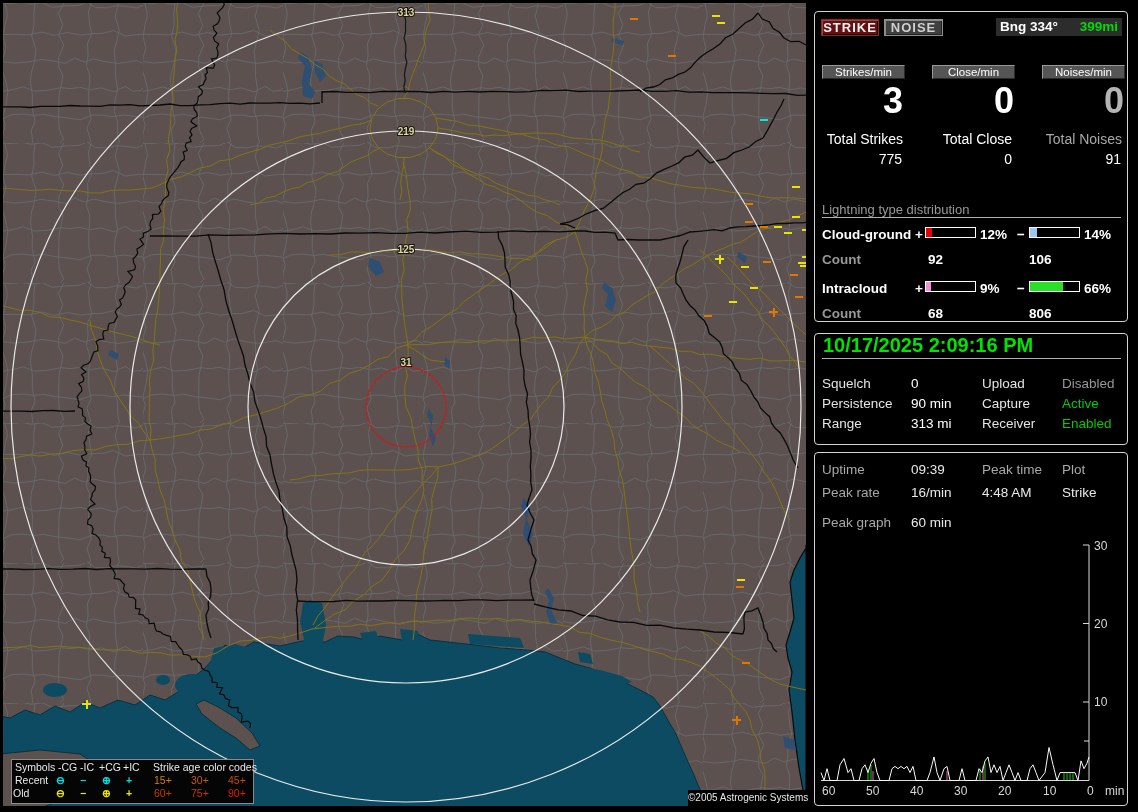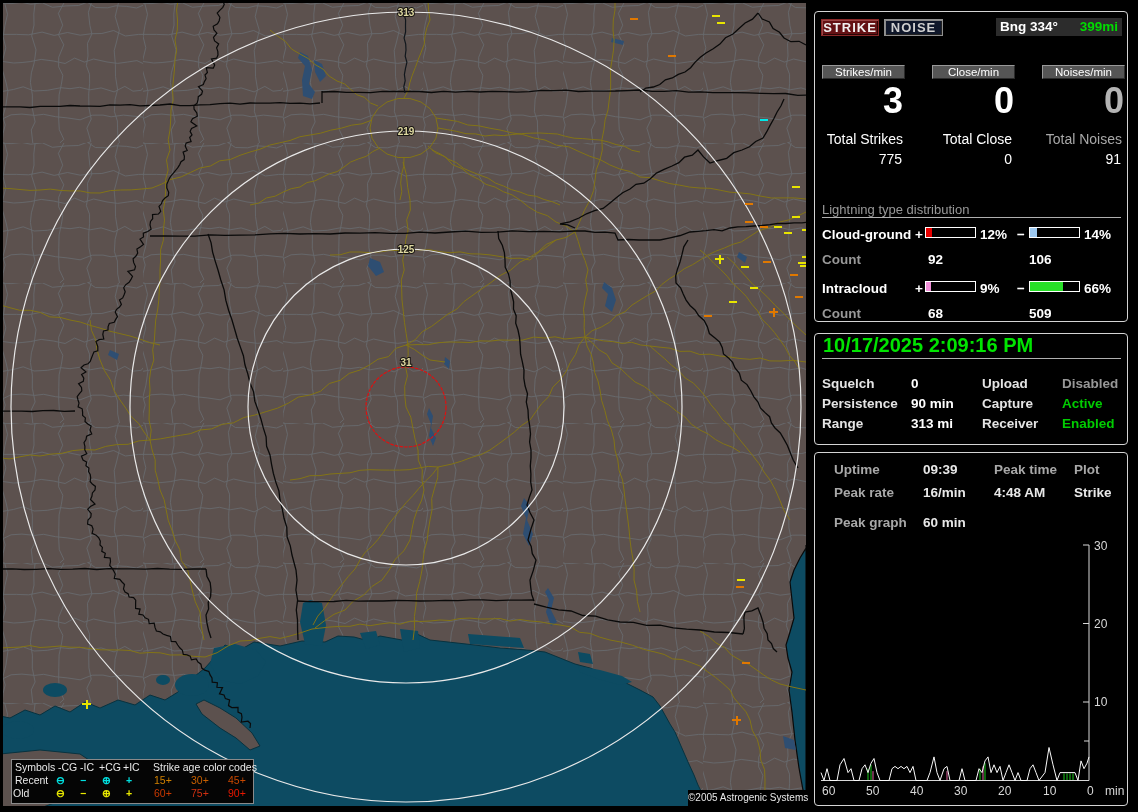--- a/index.html
+++ b/index.html
@@ -12,21 +12,21 @@
 .a15 { color:#d08000; } .a30 { color:#c86000; } .a45 { color:#c84800; }
 .a60 { color:#c83800; } .a75 { color:#d03010; } .a90 { color:#e81800; }
 #copyr { position:absolute; left:688px; top:790px; width:118px; height:16px; background:#000;
   color:#e8e8e8; font-size:10px; white-space:nowrap; text-align:center; line-height:16px; z-index:5;}
 .pbox { position:absolute; left:814px; width:314px; border:1px solid #d4d4d4; border-radius:4px;
   background:#000; }
 .btn { position:absolute; top:7px; height:17px; font-size:13px; font-weight:bold;
   text-align:center; line-height:15px; letter-spacing:1px;}
 .strike { left:6px; width:58px; background:#641114; color:#f0f0f0; border:1px solid #8a2828;
   box-shadow: inset 1px 1px 0 #9a4545, inset -1px -1px 0 #2a0505;}
-.noise { left:69px; width:59px; background:#0f172a; color:#cfcfcf; border:1px solid #909090;
+.noise { left:69px; width:59px; background:#404040; color:#cfcfcf; border:1px solid #909090;
   box-shadow: inset 1px 1px 0 #8a8a8a, inset -1px -1px 0 #222;}
 .bng { position:absolute; top:6px; left:181px; width:126px; height:18px; background:#2c2c2c;
   font-size:13.5px; font-weight:bold; color:#fff; line-height:18px; padding:0 4px;}
 .bng .grn { color:#00dc00; float:right; }
 .mbtn { position:absolute; top:53px; width:83px; height:14px; background:#555;
   border:1px solid #999; border-right-color:#2a2a2a; border-bottom-color:#2a2a2a;
   color:#fff; font-size:11.5px; text-align:center; line-height:12px; }
 .bignum { position:absolute; top:68px; font-size:36px; font-weight:bold; color:#fff; }
 .bignum.gray { color:#b4b4b4; }
 .tlab { position:absolute; top:119px; font-size:14px; color:#fff; }
@@ -35,23 +35,23 @@
 .ltd { position:absolute; top:190px; left:7px; font-size:13px; color:#989898; }
 .hr { position:absolute; left:7px; right:6px; height:1px; background:#b0b0b0; }
 .row { position:absolute; left:0; width:314px; height:16px; }
 .row span { position:absolute; top:0; }
 .bld { font-size:13.5px; font-weight:bold; color:#fff; }
 .gray2 { color:#989898; }
 .bar { width:51px; height:11px; border:1px solid #fff; background:#000; display:inline-block;}
 .bar .fill { display:block; height:9px; }
 .date { position:absolute; top:0px; left:8px; font-size:20px; font-weight:bold; color:#00e400;}
 .cfg { position:absolute; left:0; width:314px; height:17px; font-size:13.5px; color:#e4e4e4;}
-.cfg span { position:absolute;font-weight:bold; }
+.cfg span { position:absolute; }
 .cfg .wh { color:#fff; }
-.cfg.g span { color:#a8a8a8;margin-left:12px; }
+.cfg.g span { color:#a8a8a8; }
 .cfg.g span.wh { color:#e8e8e8; }
 .grn2 { color:#00cc00; }
 </style></head>
 <body>
 <div id="stage">
 <svg width="803" height="803" viewBox="0 0 803 803" style="position:absolute;left:3px;top:3px">
 <defs>
 <pattern id="cty" width="140" height="140" patternUnits="userSpaceOnUse">
 <g fill="none" stroke="#6d7880" stroke-width="0.9">
             <path d="M1.7,0.0 L4.5,11.4 L2.0,22.2 L0.1,33.7 L2.8,44.7 L-0.4,57.5 L-0.5,67.3 L3.2,80.2 L4.9,88.4 L2.9,102.2 L-0.1,113.9 L2.2,122.0 L0.1,130.4 L-0.8,139.8 L1.6,140.0"></path>
@@ -272,21 +272,21 @@
   <span class="bld" style="left:165px">9%</span>
   <span class="bld" style="left:202px">−</span>
   <span class="bar" style="left:214px">
           <span class="fill" style="width:33px;background:#28e028"></span>
         </span>
   <span class="bld" style="left:269px">66%</span>
 </div>
 <div class="row" style="top:294px">
   <span class="bld gray2" style="left:7px">Count</span>
   <span class="bld" style="left:113px">68</span>
-  <span class="bld" style="left:214px">509</span>
+  <span class="bld" style="left:214px">806</span>
 </div>
 </div>
 <div class="pbox" style="top:333px;height:112px">
 <div class="date">10/17/2025 2:09:16 PM</div>
 <div class="hr" style="top:24px"></div>
 <div class="cfg" style="top:42px">
         <span style="left:7px">Squelch</span>
         <span style="left:96px" class="wh">0</span>
         <span style="left:167px">Upload</span>
         <span style="left:247px" class="gray2">Disabled</span>

